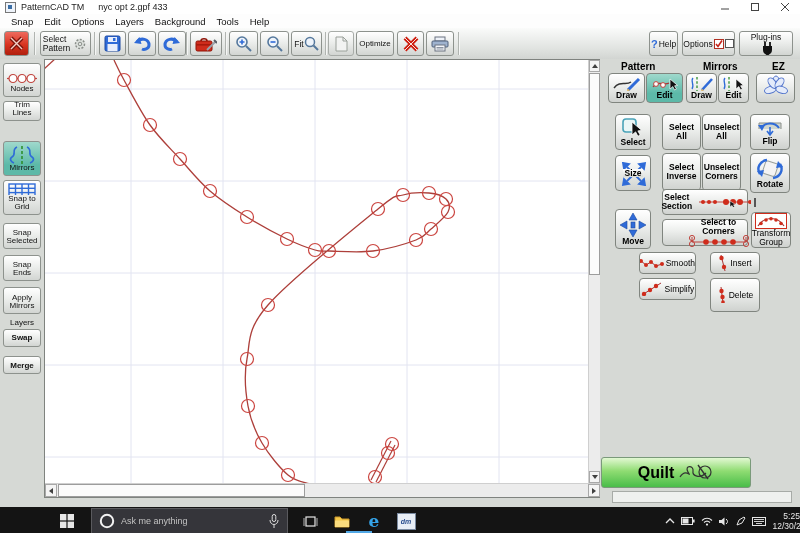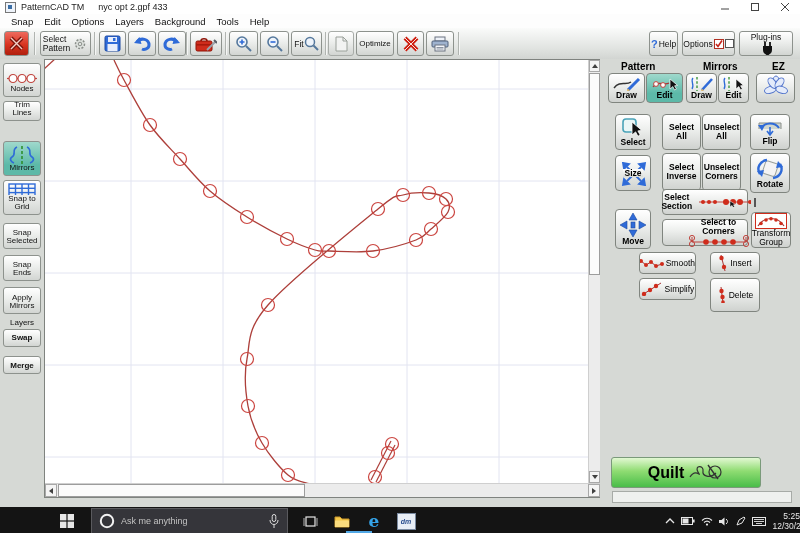--- a/index.html
+++ b/index.html
@@ -33,21 +33,21 @@
   .vscroll{position:absolute;left:543px;top:0;width:12px;height:423px;background:#ececec;border-left:1px solid #cfcfcf;box-sizing:border-box;}
   .hscroll{position:absolute;left:0;top:423px;width:555px;height:14px;background:#ececec;border-top:1px solid #cfcfcf;box-sizing:border-box;}
   .scr-arrow{position:absolute;background:#f4f4f4;border:1px solid #a8a8a8;box-sizing:border-box;display:flex;align-items:center;justify-content:center;}
   .tri{width:0;height:0;}
   .thumb{position:absolute;background:#fbfbfb;border:1px solid #9c9c9c;box-sizing:border-box;}
   
   .rpanel{left:600px;top:59px;width:200px;height:446px;background:#d6d9d5;}
   .rhdr{position:absolute;font-size:10px;font-weight:bold;color:#000;}
   .rbtn{position:absolute;background:linear-gradient(180deg,#ffffff,#eceeec 45%,#cfd2cf);border:1px solid #80857f;border-radius:4px;box-sizing:border-box;font-size:8.5px;font-weight:bold;color:#000;display:flex;flex-direction:column;align-items:center;justify-content:center;text-align:center;line-height:1.05;}
   .chk{width:9px;height:9px;background:#fff;border:1px solid #555;box-sizing:border-box;}
-  .quilt{position:absolute;left:11px;top:398px;width:148px;height:29px;background:linear-gradient(180deg,#e2f8d2,#8fdc72 45%,#49bd49);border:1px solid #7a9a7a;border-radius:3px;display:flex;align-items:center;justify-content:center;gap:4px;font-size:16px;font-weight:bold;color:#000;}
+  .quilt{position:absolute;left:1px;top:398px;width:148px;height:29px;background:linear-gradient(180deg,#e2f8d2,#8fdc72 45%,#49bd49);border:1px solid #7a9a7a;border-radius:3px;display:flex;align-items:center;justify-content:center;gap:4px;font-size:16px;font-weight:bold;color:#000;}
   .progress{position:absolute;left:12px;top:432px;width:180px;height:12px;background:#eff1ef;border:1px solid #a7aba7;box-sizing:border-box;}
   
   .taskbar{left:0;top:507px;width:800px;height:28px;background:#141414;display:flex;align-items:center;color:#e8e8e8;padding-left:44px;}
   .tk{height:28px;display:flex;align-items:center;justify-content:center;}
   .searchbox{width:197px;height:26px;margin-left:1px;background:#35353a;border:1px solid #5a5a5e;box-sizing:border-box;display:flex;align-items:center;font-size:9px;color:#c2c2c2;}
   .tray{position:absolute;right:0;top:0;height:28px;display:flex;align-items:center;gap:6px;padding-right:4px;font-size:8.5px;}
   .clock{text-align:right;line-height:1.2;font-size:8.5px;}
   .badge-underline{position:absolute;left:346px;top:531px;width:26px;height:2px;background:#51a8e6;}
   svg{display:block;}
 </style>

